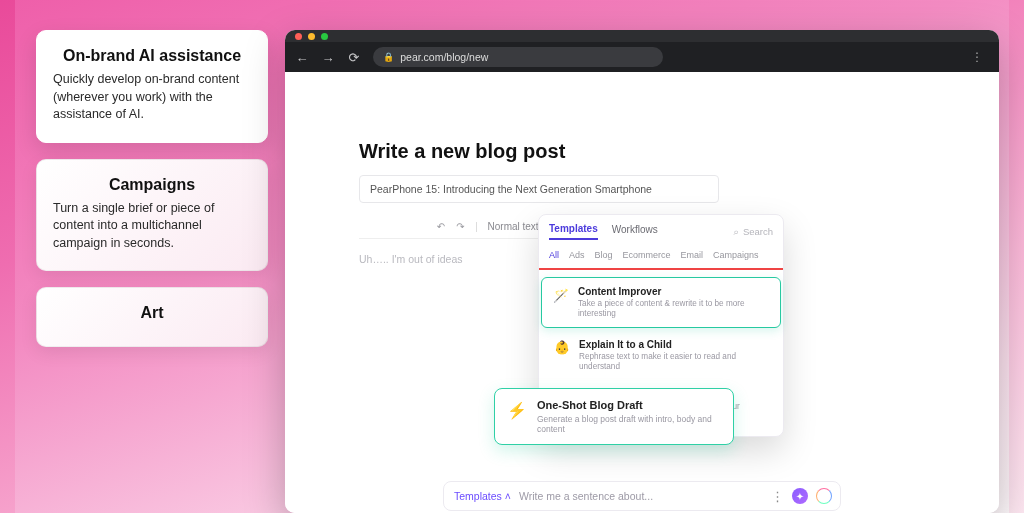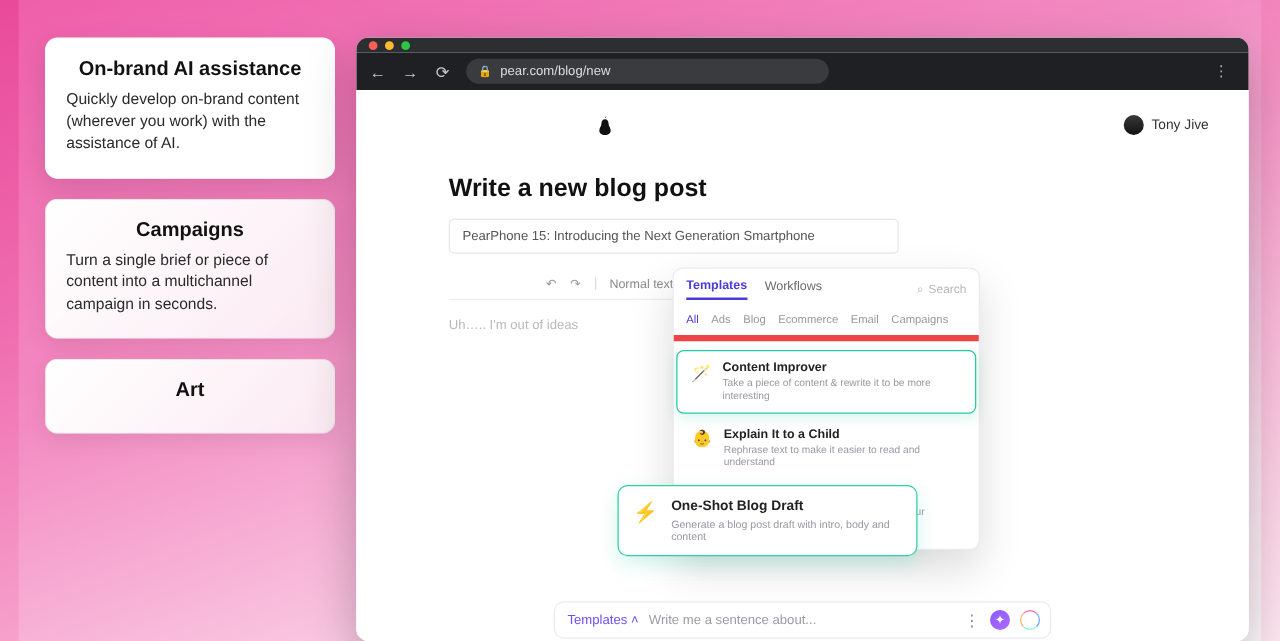--- a/index.html
+++ b/index.html
@@ -45,21 +45,21 @@
   .placeholder { font-size:10.5px; color:#b9b9bf; }
 
   
   .popover { position:absolute; top:142px; left:253px; width:200px; background:#fff; border:1px solid #eceaf0; border-radius:8px; box-shadow:0 14px 34px rgba(0,0,0,0.15); padding-bottom:6px; transform:scale(1);}
   
   .popover { width:246px; }
   .pop-top { display:flex; align-items:center; padding:8px 10px 6px; gap:14px; font-size:10px;}
   .ptab { color:#6b6b72; padding-bottom:4px; cursor:pointer;}
   .ptab.active { color:#4c3bdc; border-bottom:2px solid #4c3bdc; font-weight:600;}
   .psearch { margin-left:auto; display:flex; align-items:center; gap:4px; color:#b5b5bb; font-size:9.5px;}
-  .pfilters { display:flex; gap:10px; padding:4px 10px 8px; font-size:9px; color:#97979e; border-bottom:5px solid #ef4444;}
+  .pfilters { display:flex; gap:10px; padding:4px 10px 8px; font-size:9px; color:#97979e; border-bottom:2px solid #ef4444;}
   .pfilters span:first-child{color:#4c3bdc}
 
   .tpl-list { padding:6px 0 0; display:flex; flex-direction:column; gap:2px;}
   .tpl { display:flex; gap:8px; padding:8px 10px; align-items:flex-start; border-radius:6px; margin:0 4px;}
   .tpl.box { border:1px solid #27c9a1; border-radius:6px; background:#fff; box-shadow:0 3px 10px rgba(39,201,161,0.18); margin:1px 2px;}
   .tpl .ico { width:18px; height:18px; border-radius:4px; display:flex; align-items:center; justify-content:center; font-size:13px; flex-shrink:0;}
   .tpl .t { font-size:10px; font-weight:600; color:#222;}
   .tpl .d { font-size:8.2px; color:#9a98a2; margin-top:2px; line-height:1.2;}
 
   
@@ -106,29 +106,20 @@
     <span class="nav-ico">→</span>
     <span class="nav-ico">⟳</span>
     <div class="urlbox">
       <span class="lock">🔒</span>
       <span>pear.com/blog/new</span>
     </div>
     <span class="chrome-dots">⋮</span>
   </div>
 
   <div class="page">
-    <div class="topbar">
-      <svg class="logo" viewBox="0 0 24 28">
-          <path d="M12 4c1 0 2-1 2-2-1 0-2 1-2 2zm0 2c-3 0-5 3-5 6 0 4-3 6-3 10 0 3 3 6 8 6s8-3 8-6c0-4-3-6-3-10 0-3-2-6-5-6z" fill="#111"></path>
-        </svg>
-      <div class="user">
-        <span class="avatar"></span>
-        <span>Tony Jive</span>
-      </div>
-    </div>
 
     <div class="page-inner content">
       <div class="h1">Write a new blog post</div>
       <input class="title-input" value="PearPhone 15: Introducing the Next Generation Smartphone" style="">
 
       <div class="toolbar">
         <span class="tb">↶</span>
         <span class="tb">↷</span>
         <span class="sep"></span>
         <span class="tb normal">

